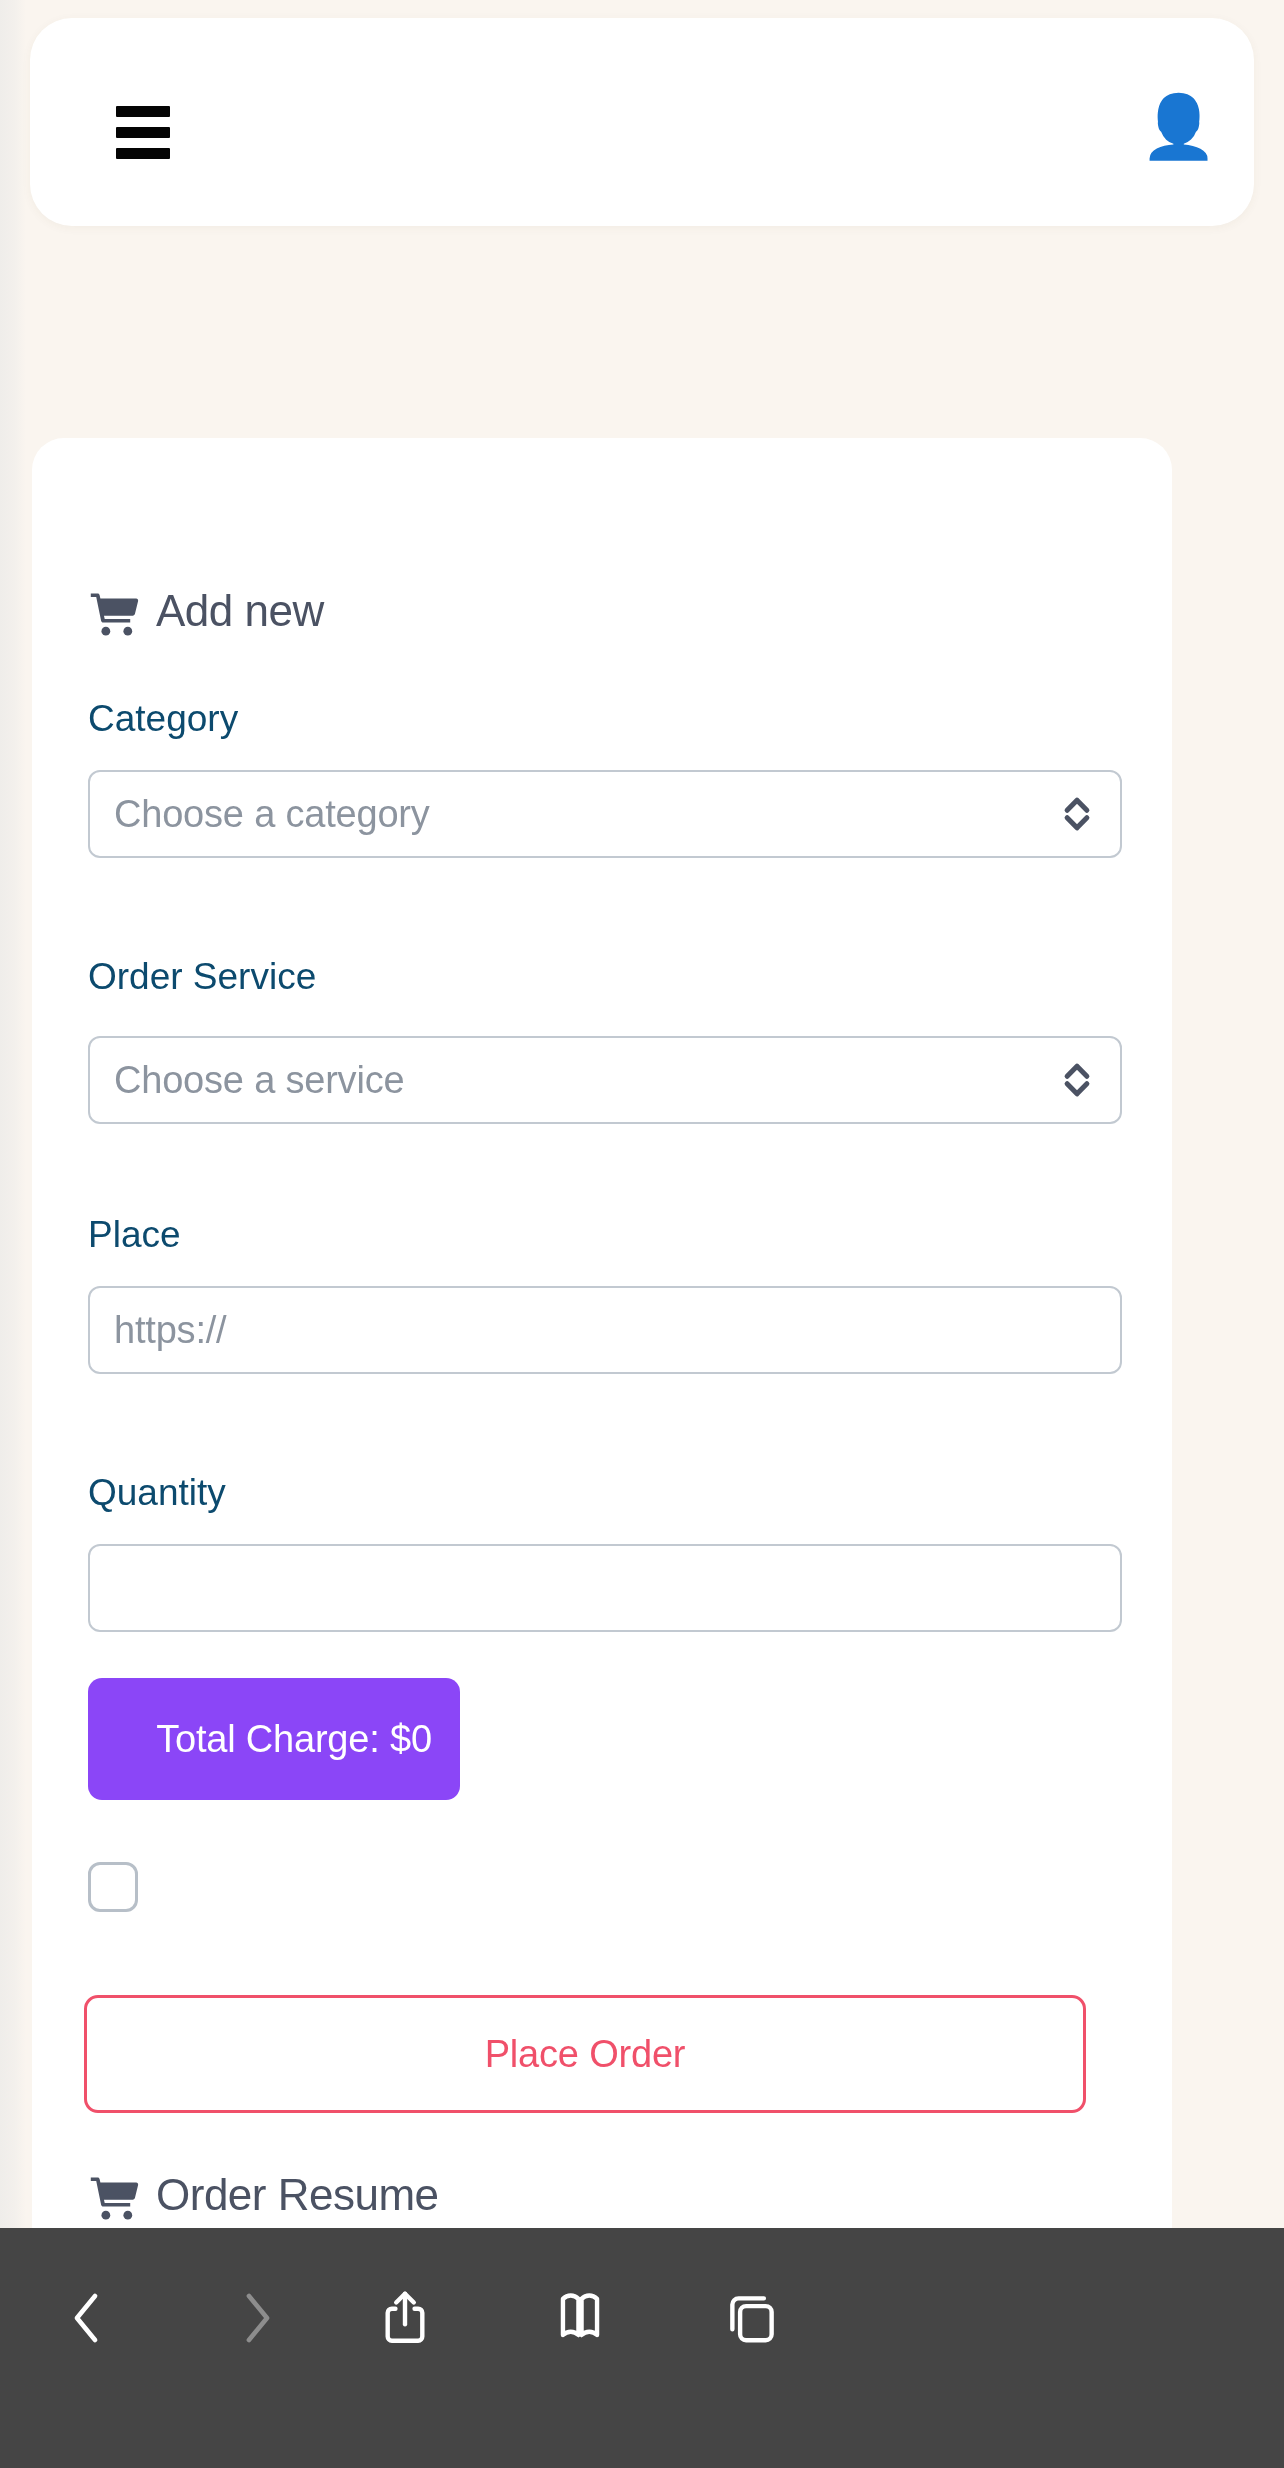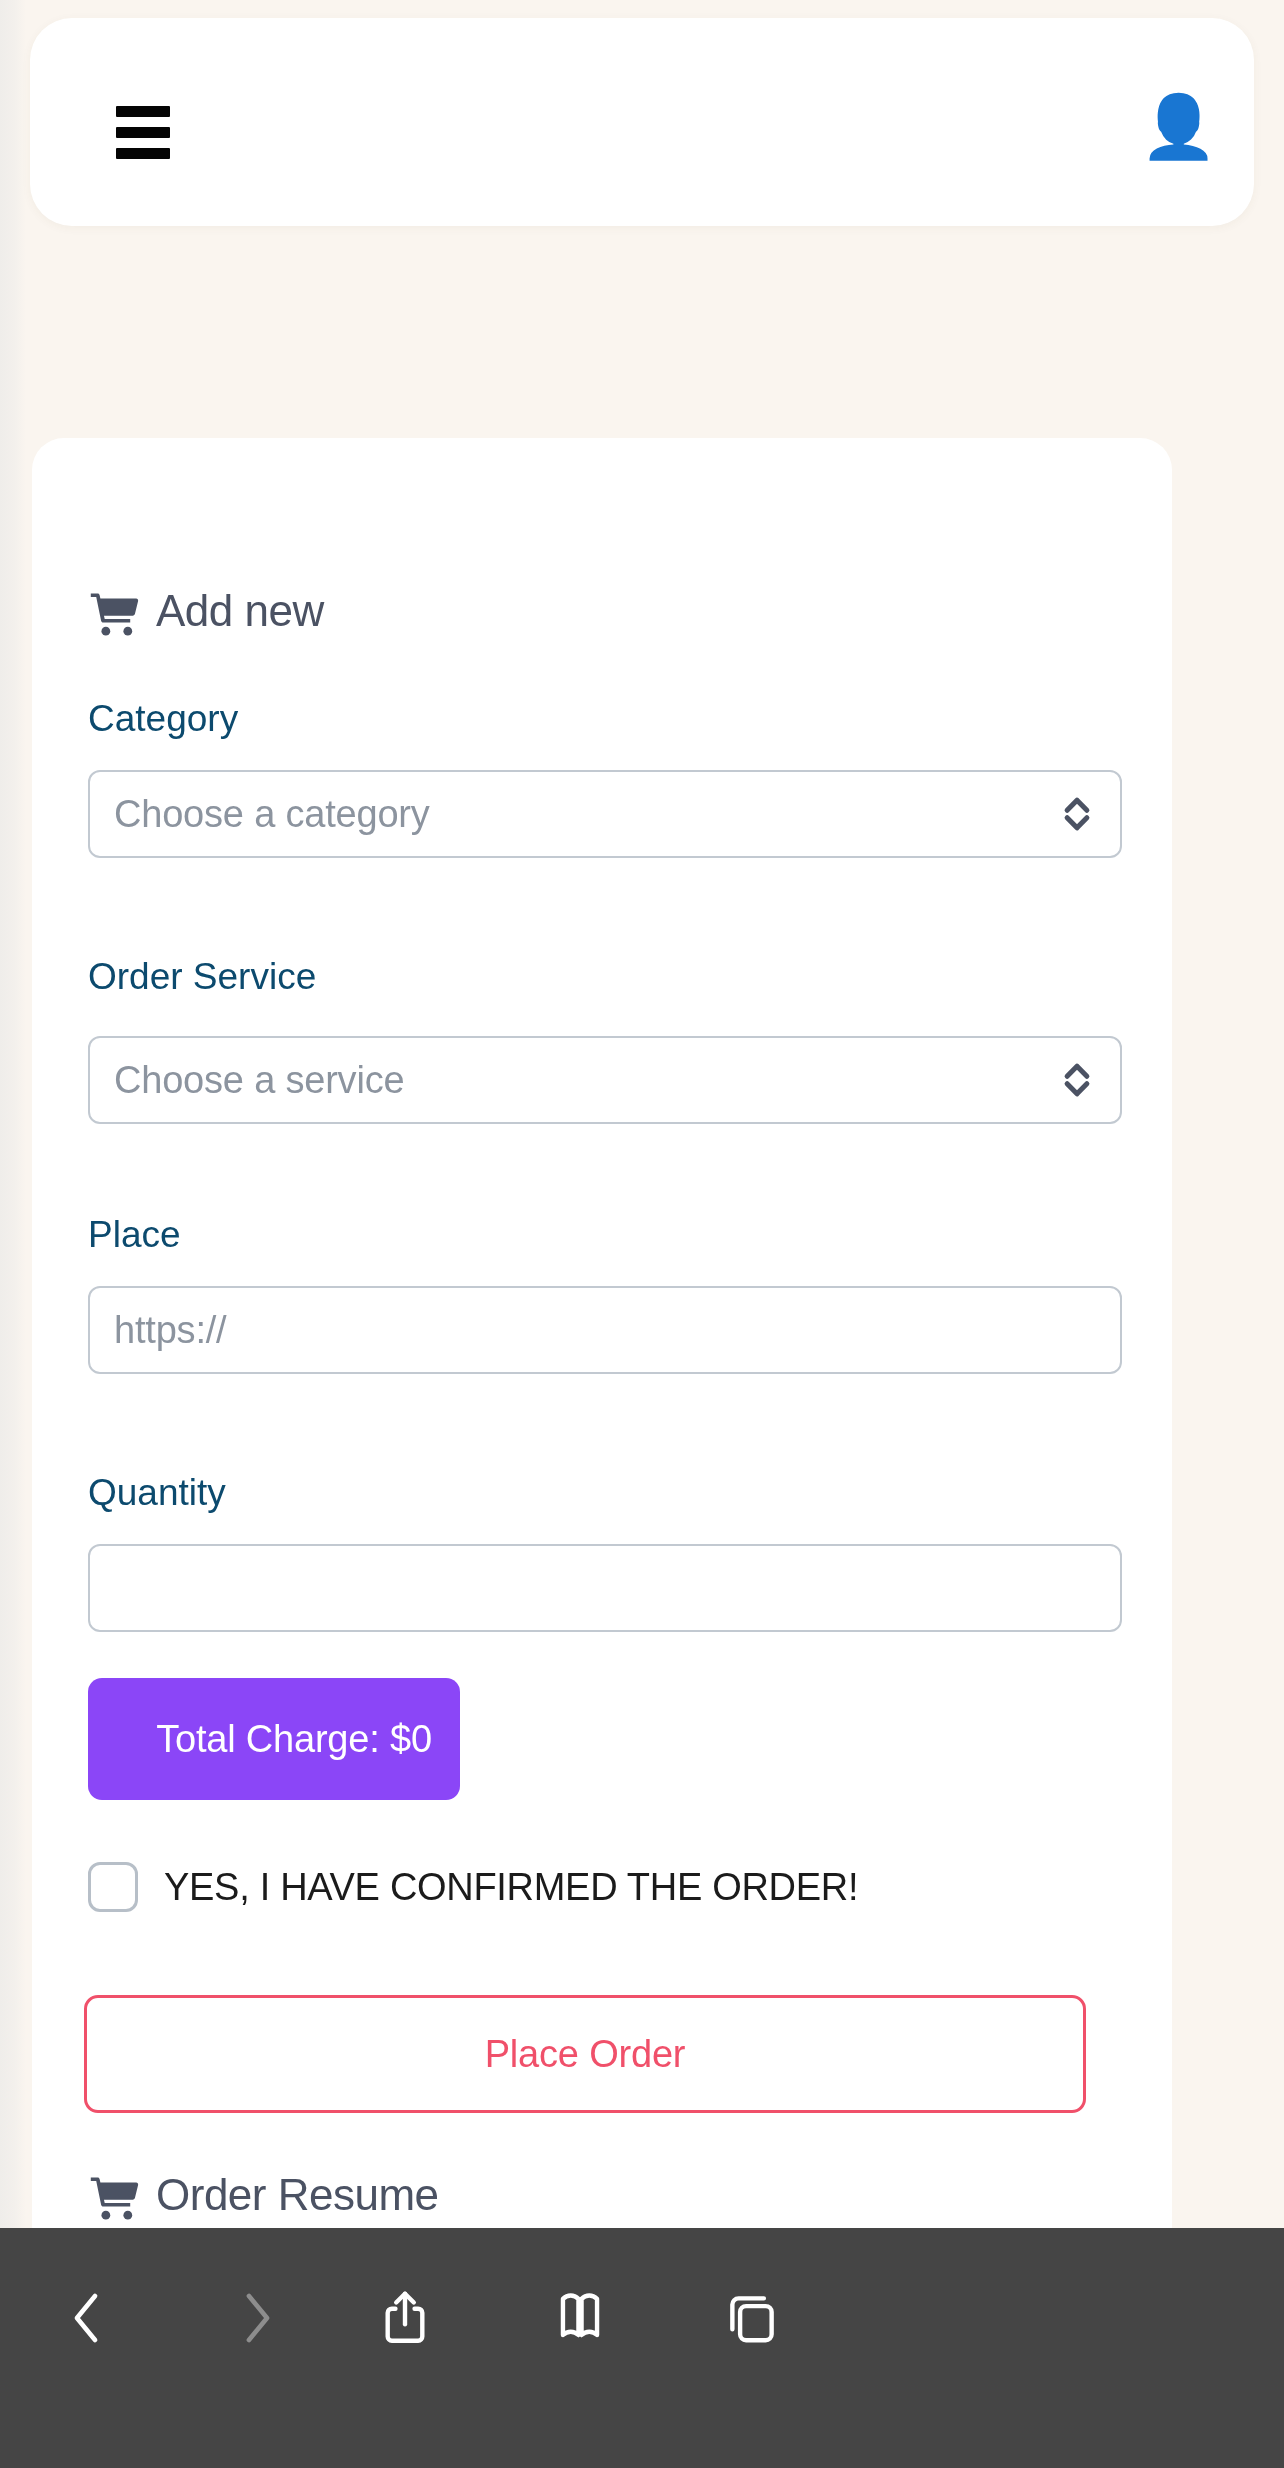--- a/index.html
+++ b/index.html
@@ -309,21 +309,20 @@
   <div class="control" id="input-quantity">
     <span class="ctl-text placeholder"></span>
   </div>
 
   <div class="total-charge">
     <span>Total Charge: $0</span>
   </div>
 
   <div class="confirm-row">
     <div class="checkbox"></div>
-    <div class="confirm-label">YES, I HAVE CONFIRMED THE ORDER!</div>
   </div>
 
   <div class="place-order">
     <span>Place Order</span>
   </div>
 
   <div class="section-title" id="title-order-resume">
     <span class="cart-ico">
       <svg viewBox="0 0 24 22" width="52" height="46" fill="#4b5263" aria-hidden="true">
         <path d="M0.9 1.2h3.3c.45 0 .8.3.9.72l.38 1.68H22.6c.62 0 1.05.55.93 1.13l-1.5 6.2c-.12.5-.56.85-1.07.85H7.2l.35 1.6h12.2v1.7H6.8c-.46 0-.85-.31-.94-.74L3.5 2.9H0.9V1.2z"></path>

